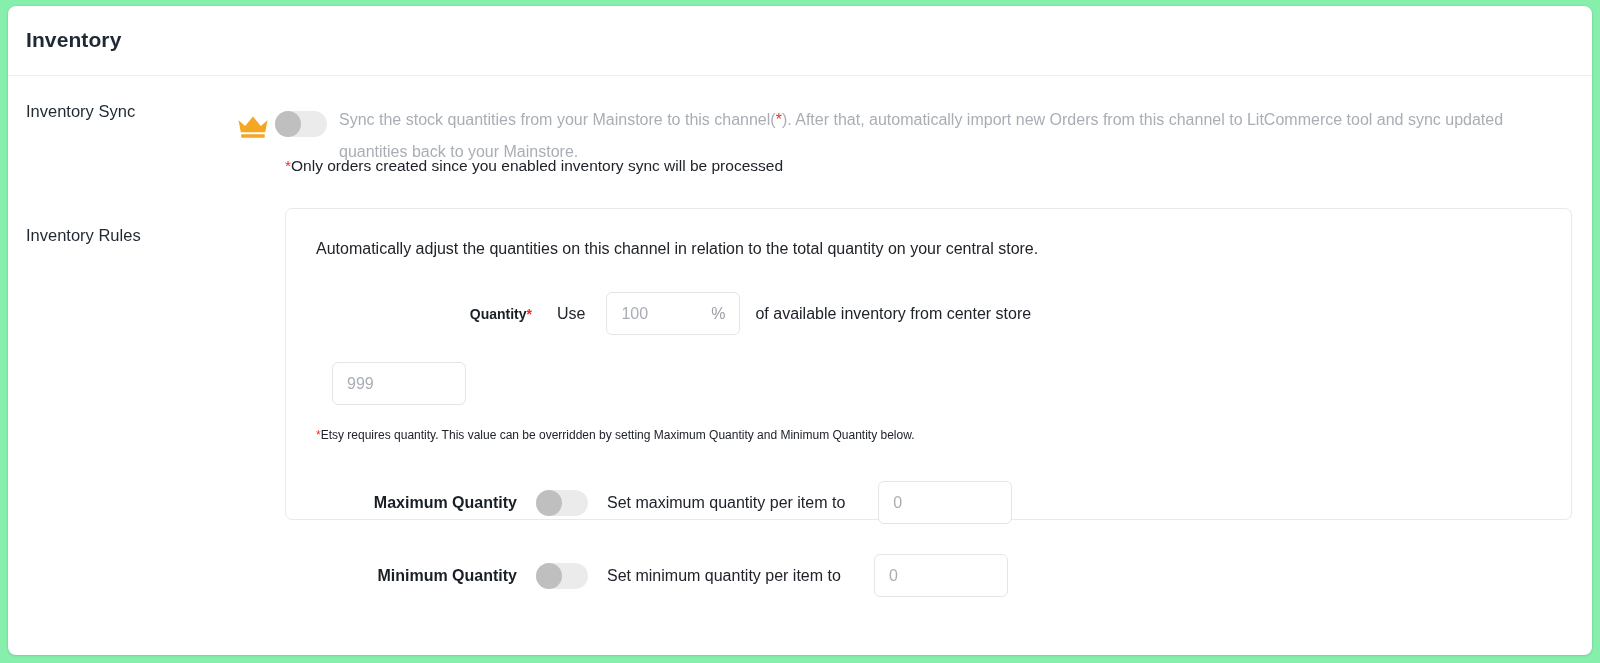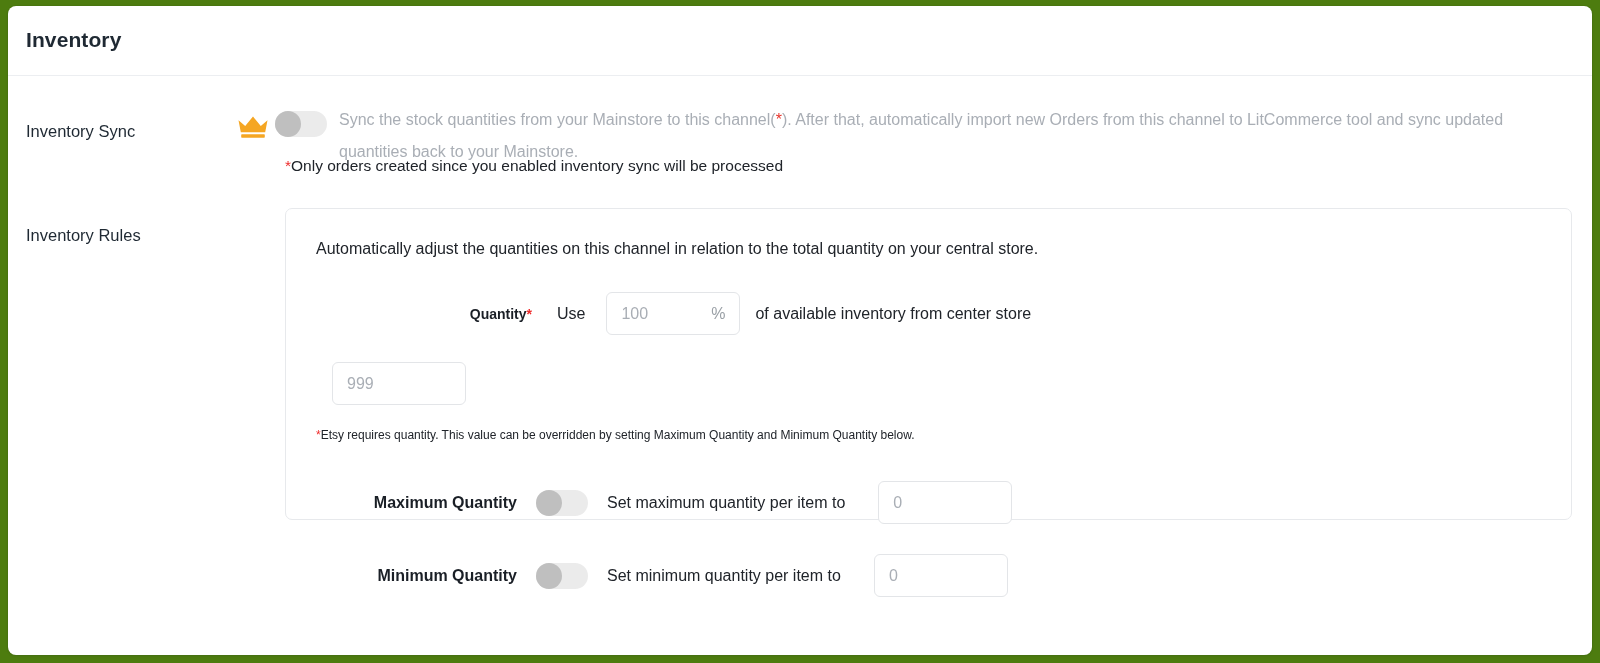--- a/index.html
+++ b/index.html
@@ -6,21 +6,21 @@
     margin: 0;
     padding: 0;
     background: #f0f1f3;
     font-family: "Liberation Sans", sans-serif;
     -webkit-font-smoothing: antialiased;
   }
   #root {
     position: relative;
     width: 1600px;
     height: 663px;
-    background: #4d7c0f;
+    background: #86efac;
     overflow: hidden;
   }
   .panel {
     position: absolute;
     left: 8px;
     top: 6px;
     width: 1584px;
     height: 649px;
     background: #ffffff;
     border-radius: 8px;
@@ -47,21 +47,21 @@
     letter-spacing: 0.1px;
   }
 
   
   .row-label {
     position: absolute;
     font-size: 16.5px;
     color: #1f2933;
     font-weight: 400;
   }
-  #sync-label { left: 18px; top: 96px; margin-top: 20px; }
+  #sync-label { left: 18px; top: 96px; }
   #rules-label { left: 18px; top: 220px; }
 
   .crown-wrap {
     position: absolute;
     left: 228px;
     top: 107px;
     width: 34px;
     height: 28px;
   }
   .toggle {

